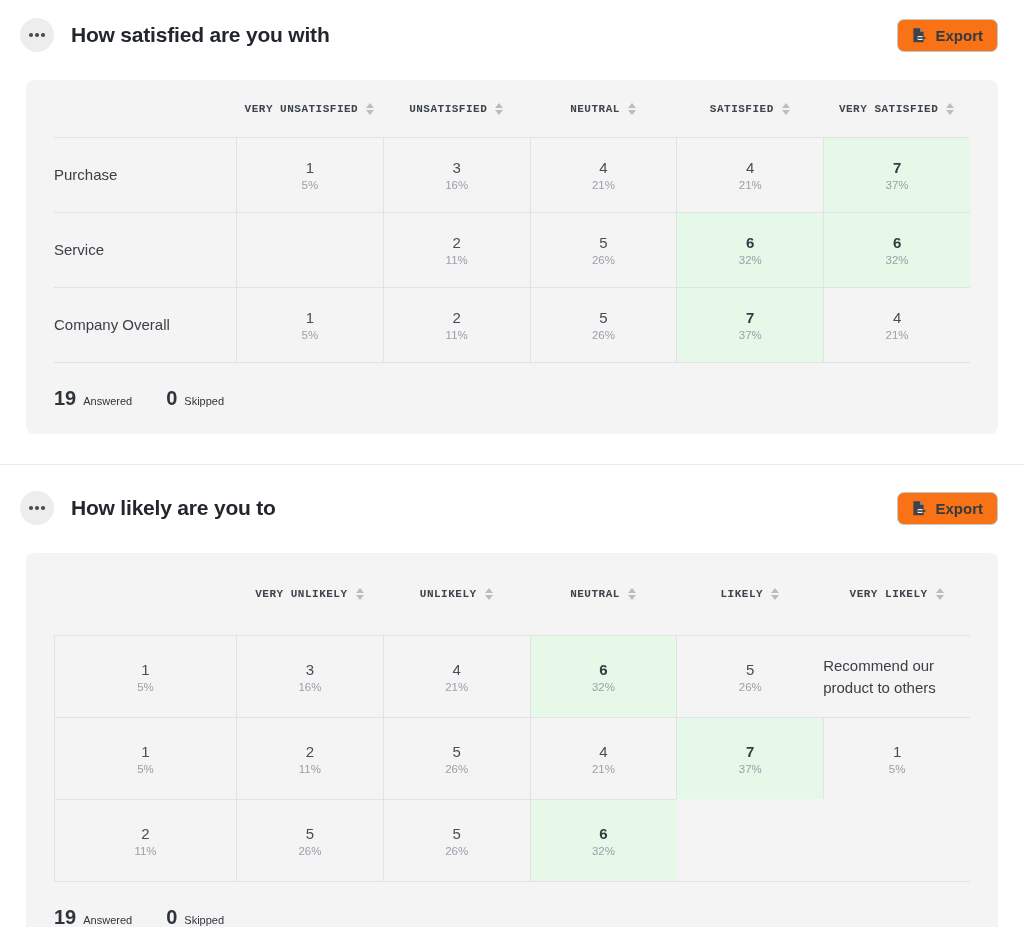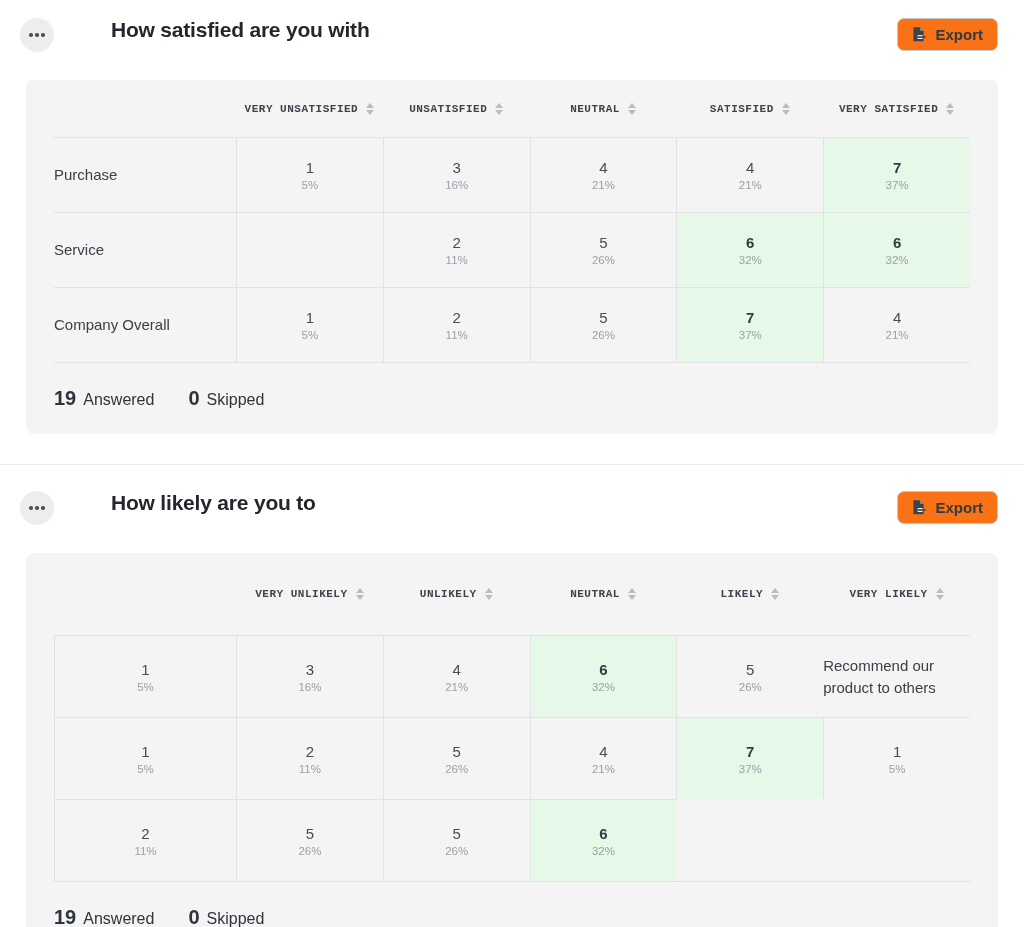--- a/index.html
+++ b/index.html
@@ -18,23 +18,22 @@
   body{
     margin:0;
     background:var(--page-bg);
     font-family:"Liberation Sans", sans-serif;
     color:var(--label-txt);
   }
   .page{width:1024px;margin:0 auto;}
 
   
   .section-head{
-    display:flex;align-items:flex-start;
+    display:flex;align-items:center;
     padding:18px 26px 28px 20px;
-    gap:40px;
   }
   .section-head.second{padding-top:26px;}
   .menu-btn{
     width:34px;height:34px;border-radius:50%;
     background:#ededee;border:none;cursor:pointer;
     display:flex;align-items:center;justify-content:center;gap:2.5px;
     margin-right:17px;flex:0 0 auto;
   }
   .menu-btn b{width:3.5px;height:3.5px;border-radius:50%;background:#4b5058;display:block;}
   .section-title{
@@ -86,21 +85,21 @@
   .mcell .pct{font-size:11.5px;color:var(--pct);margin-top:3px;}
   .sort{display:inline-flex;flex-direction:column;gap:2px;margin-left:8px;}
   .sort i{display:block;width:0;height:0;border-left:4px solid transparent;border-right:4px solid transparent;}
   .sort .up{border-bottom:5px solid #b9bdc2;}
   .sort .dn{border-top:5px solid #b9bdc2;}
 
   
   .stats{display:flex;gap:34px;padding:24px 0 10px 0;align-items:baseline;}
   .stat{display:flex;align-items:baseline;gap:7px;color:#2e343b;}
   .stat .num{font-size:20px;font-weight:700;}
-  .stat .lbl{font-size:16px;}
+  .stat .lbl{font-size:11px;}
 
   hr.divider{border:none;border-top:1px solid #eaeaeb;margin:30px 0 0 0;}
 </style>
 </head>
 <body>
 
 <div class="page">
 
   <section>
     <div class="section-head">

